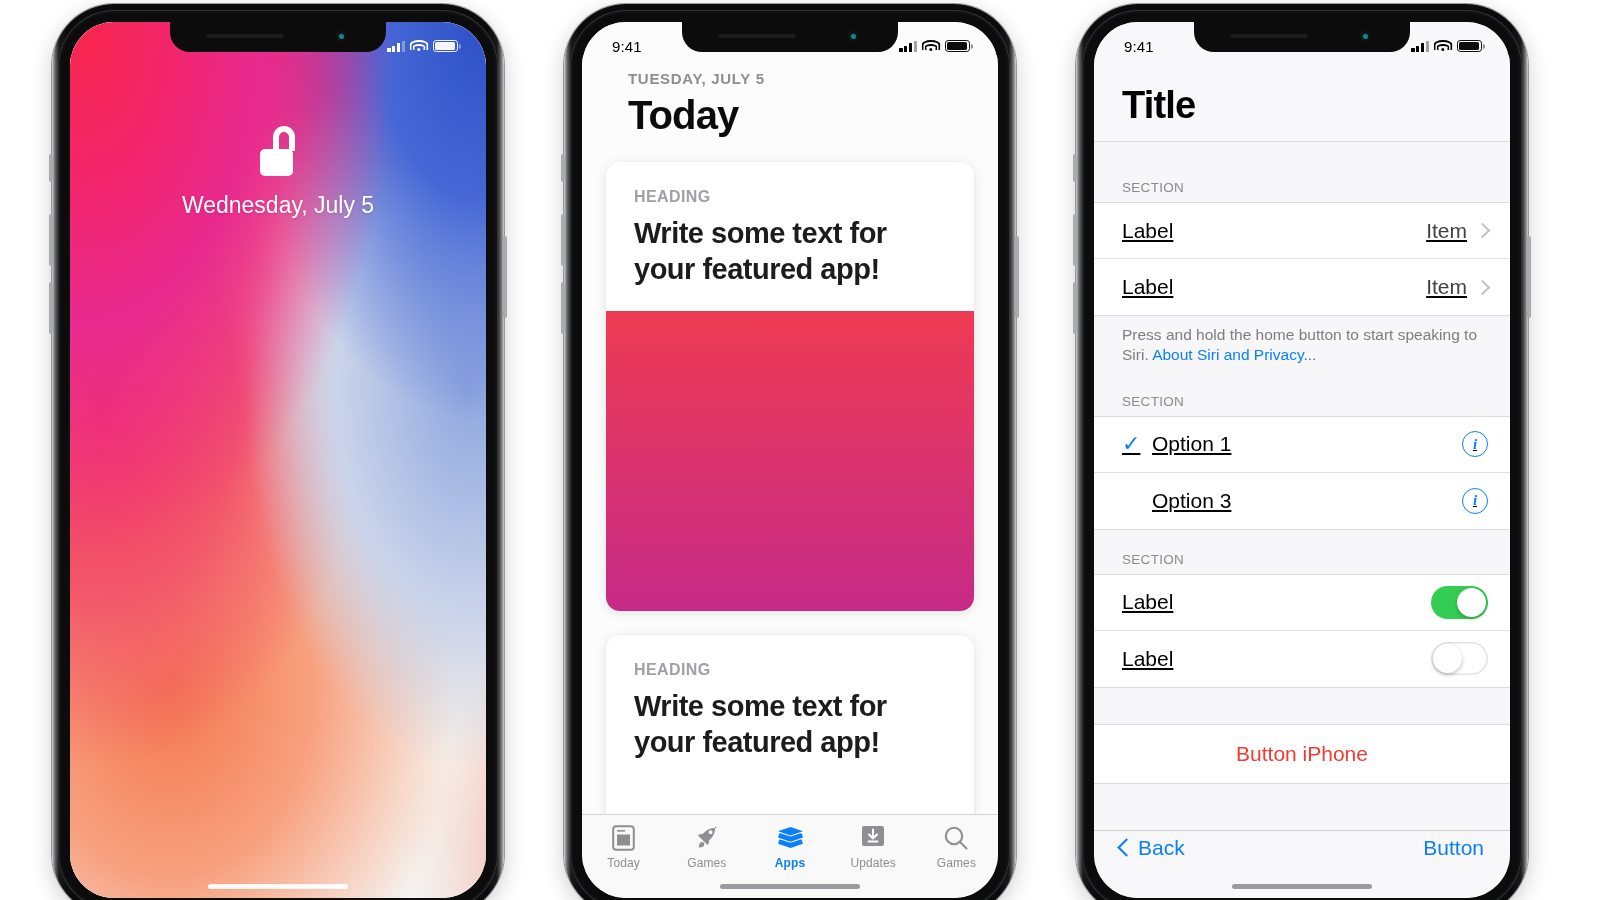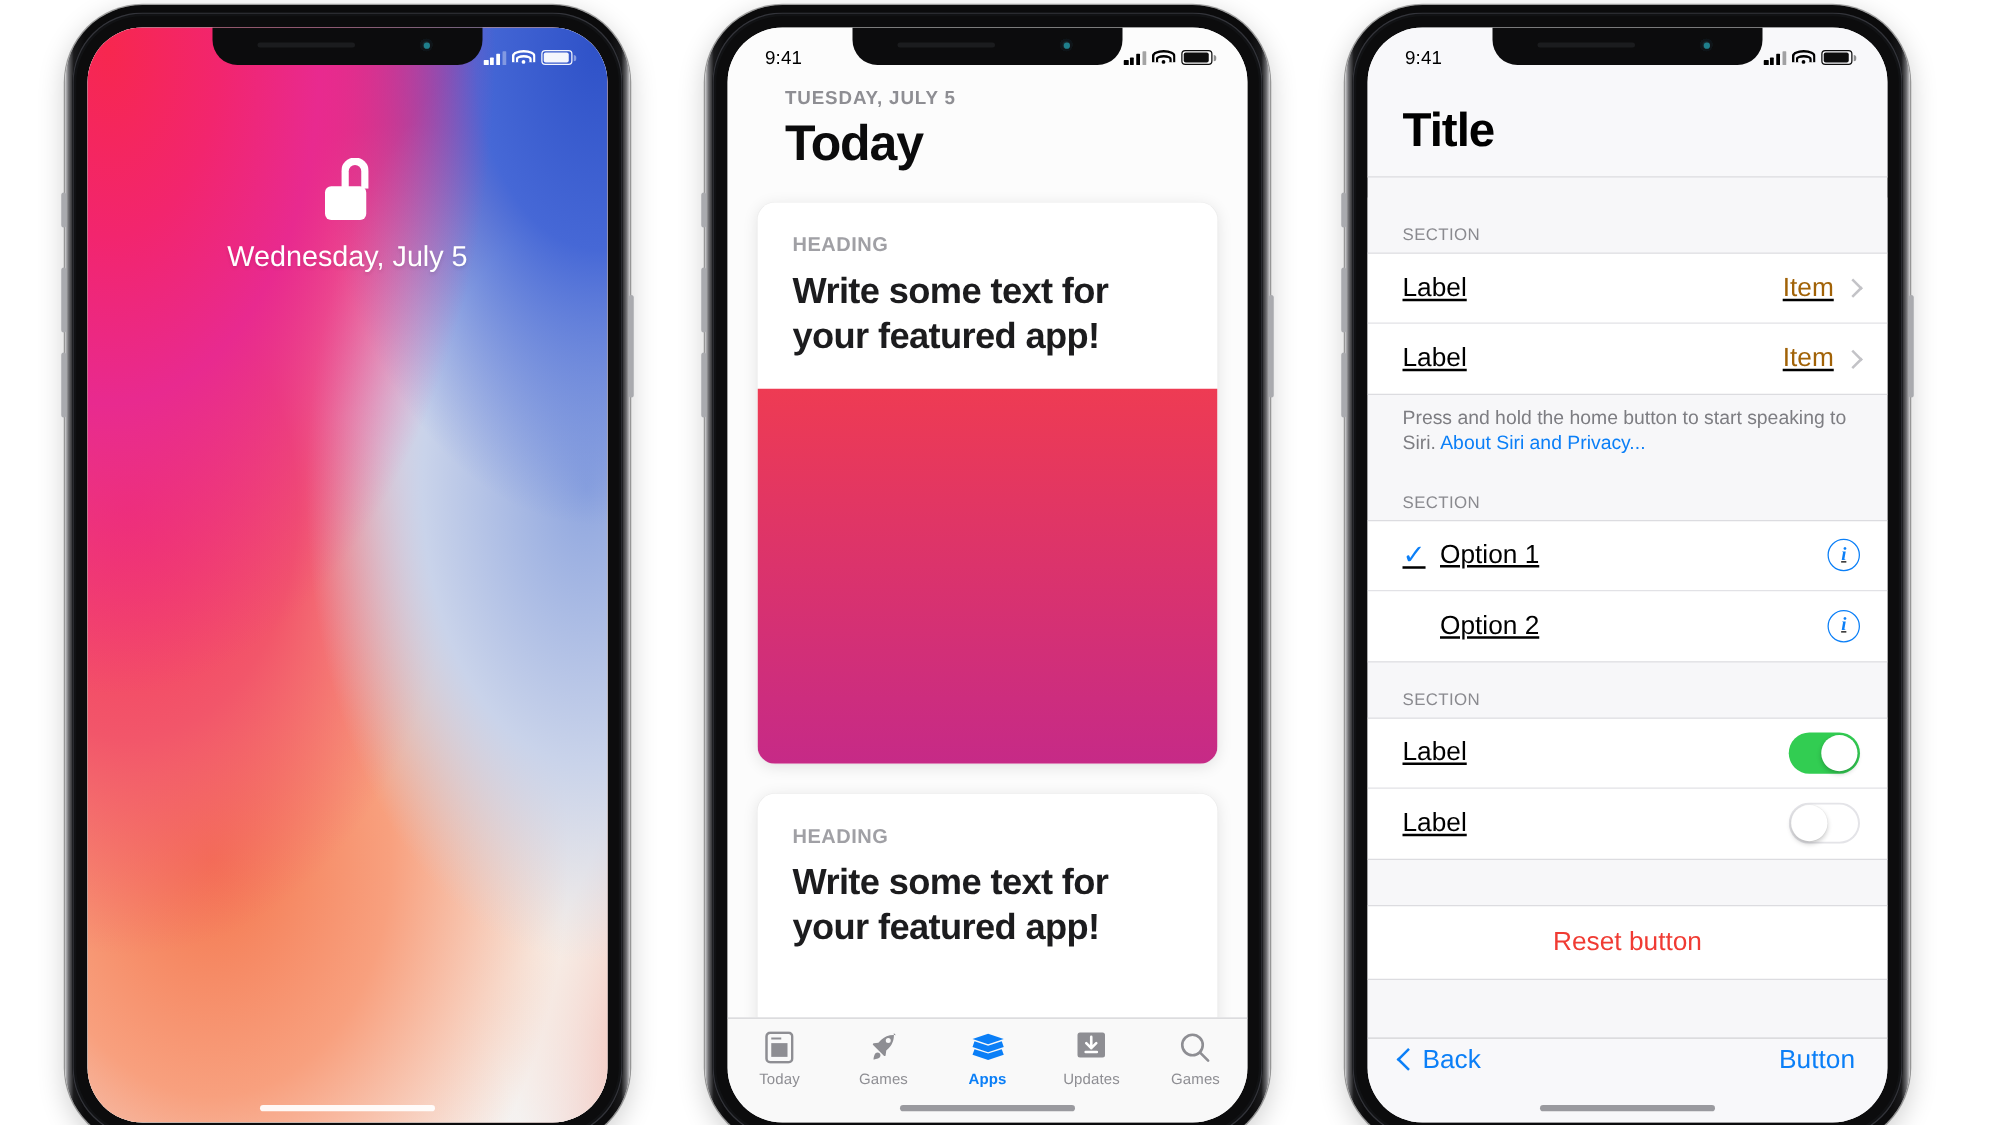--- a/index.html
+++ b/index.html
@@ -166,21 +166,21 @@
   .set-nav{padding:62px 28px 14px;background:#f8f8fa;
       border-bottom:.5px solid #dcdce0;}
   .set-nav h1{margin:0;font-size:38px;font-weight:bold;color:#000;letter-spacing:-.8px;}
   .set-body{position:absolute;top:136px;left:0;right:0;bottom:68px;background:#f7f7f9;overflow:hidden;}
   .sec-label{font-size:13.5px;letter-spacing:.3px;color:#8a8a8f;padding:22px 28px 7px;}
   .grp{background:#fff;border-top:.5px solid #dcdce0;border-bottom:.5px solid #dcdce0;text-decoration:underline;}
   .row{height:56px;display:flex;align-items:center;padding:0 22px 0 28px;
       border-bottom:.5px solid #e2e2e6;box-sizing:border-box;}
   .row:last-child{border-bottom:none;}
   .row .rlabel{font-size:21px;color:#000;flex:1;}
-  .row .rvalue{font-size:21px;color:#a16207;margin-right:10px;}
+  .row .rvalue{font-size:21px;color:#404040;margin-right:10px;}
   .chev{width:9px;height:9px;border-right:2px solid #c3c3c7;border-top:2px solid #c3c3c7;
       transform:rotate(45deg);}
   .footnote{font-size:15.5px;color:#7d7d82;line-height:1.32;padding:9px 28px 6px;}
   .footnote a{color:#0b7ff7;text-decoration:none;}
   .row .tick{width:30px;font-size:22px;color:#0b7ff7;font-weight:bold;line-height:1;}
   .infoicon{width:24px;height:24px;border-radius:50%;border:1.6px solid #0b7ff7;
       color:#0b7ff7;font-size:15px;font-style:italic;font-family:"Liberation Serif",serif;
       display:flex;align-items:center;justify-content:center;font-weight:bold;}
   .switch{width:57px;height:33px;border-radius:17px;position:relative;flex-shrink:0;}
   .switch.on{background:#32cd52;}
@@ -395,21 +395,21 @@
 
       <div class="sec-label">SECTION</div>
       <div class="grp">
         <div class="row">
           <span class="tick">✓</span>
           <span class="rlabel">Option 1</span>
           <span class="infoicon">i</span>
         </div>
         <div class="row">
           <span class="tick"></span>
-          <span class="rlabel">Option 2</span>
+          <span class="rlabel">Option 3</span>
           <span class="infoicon">i</span>
         </div>
       </div>
 
       <div class="sec-label">SECTION</div>
       <div class="grp">
         <div class="row">
           <span class="rlabel">Label</span>
           <span class="switch on">
               <span class="knob"></span>
@@ -417,21 +417,21 @@
         </div>
         <div class="row">
           <span class="rlabel">Label</span>
           <span class="switch off">
               <span class="knob"></span>
             </span>
         </div>
       </div>
 
       <div class="spacer-gap"></div>
-      <div class="destructive">Reset button</div>
+      <div class="destructive">Button iPhone</div>
     </div>
 
     <div class="toolbar">
       <div class="tb-back">
         <span class="bchev"></span>
         <span>Back</span>
       </div>
       <div class="tb-btn">Button</div>
     </div>
 

